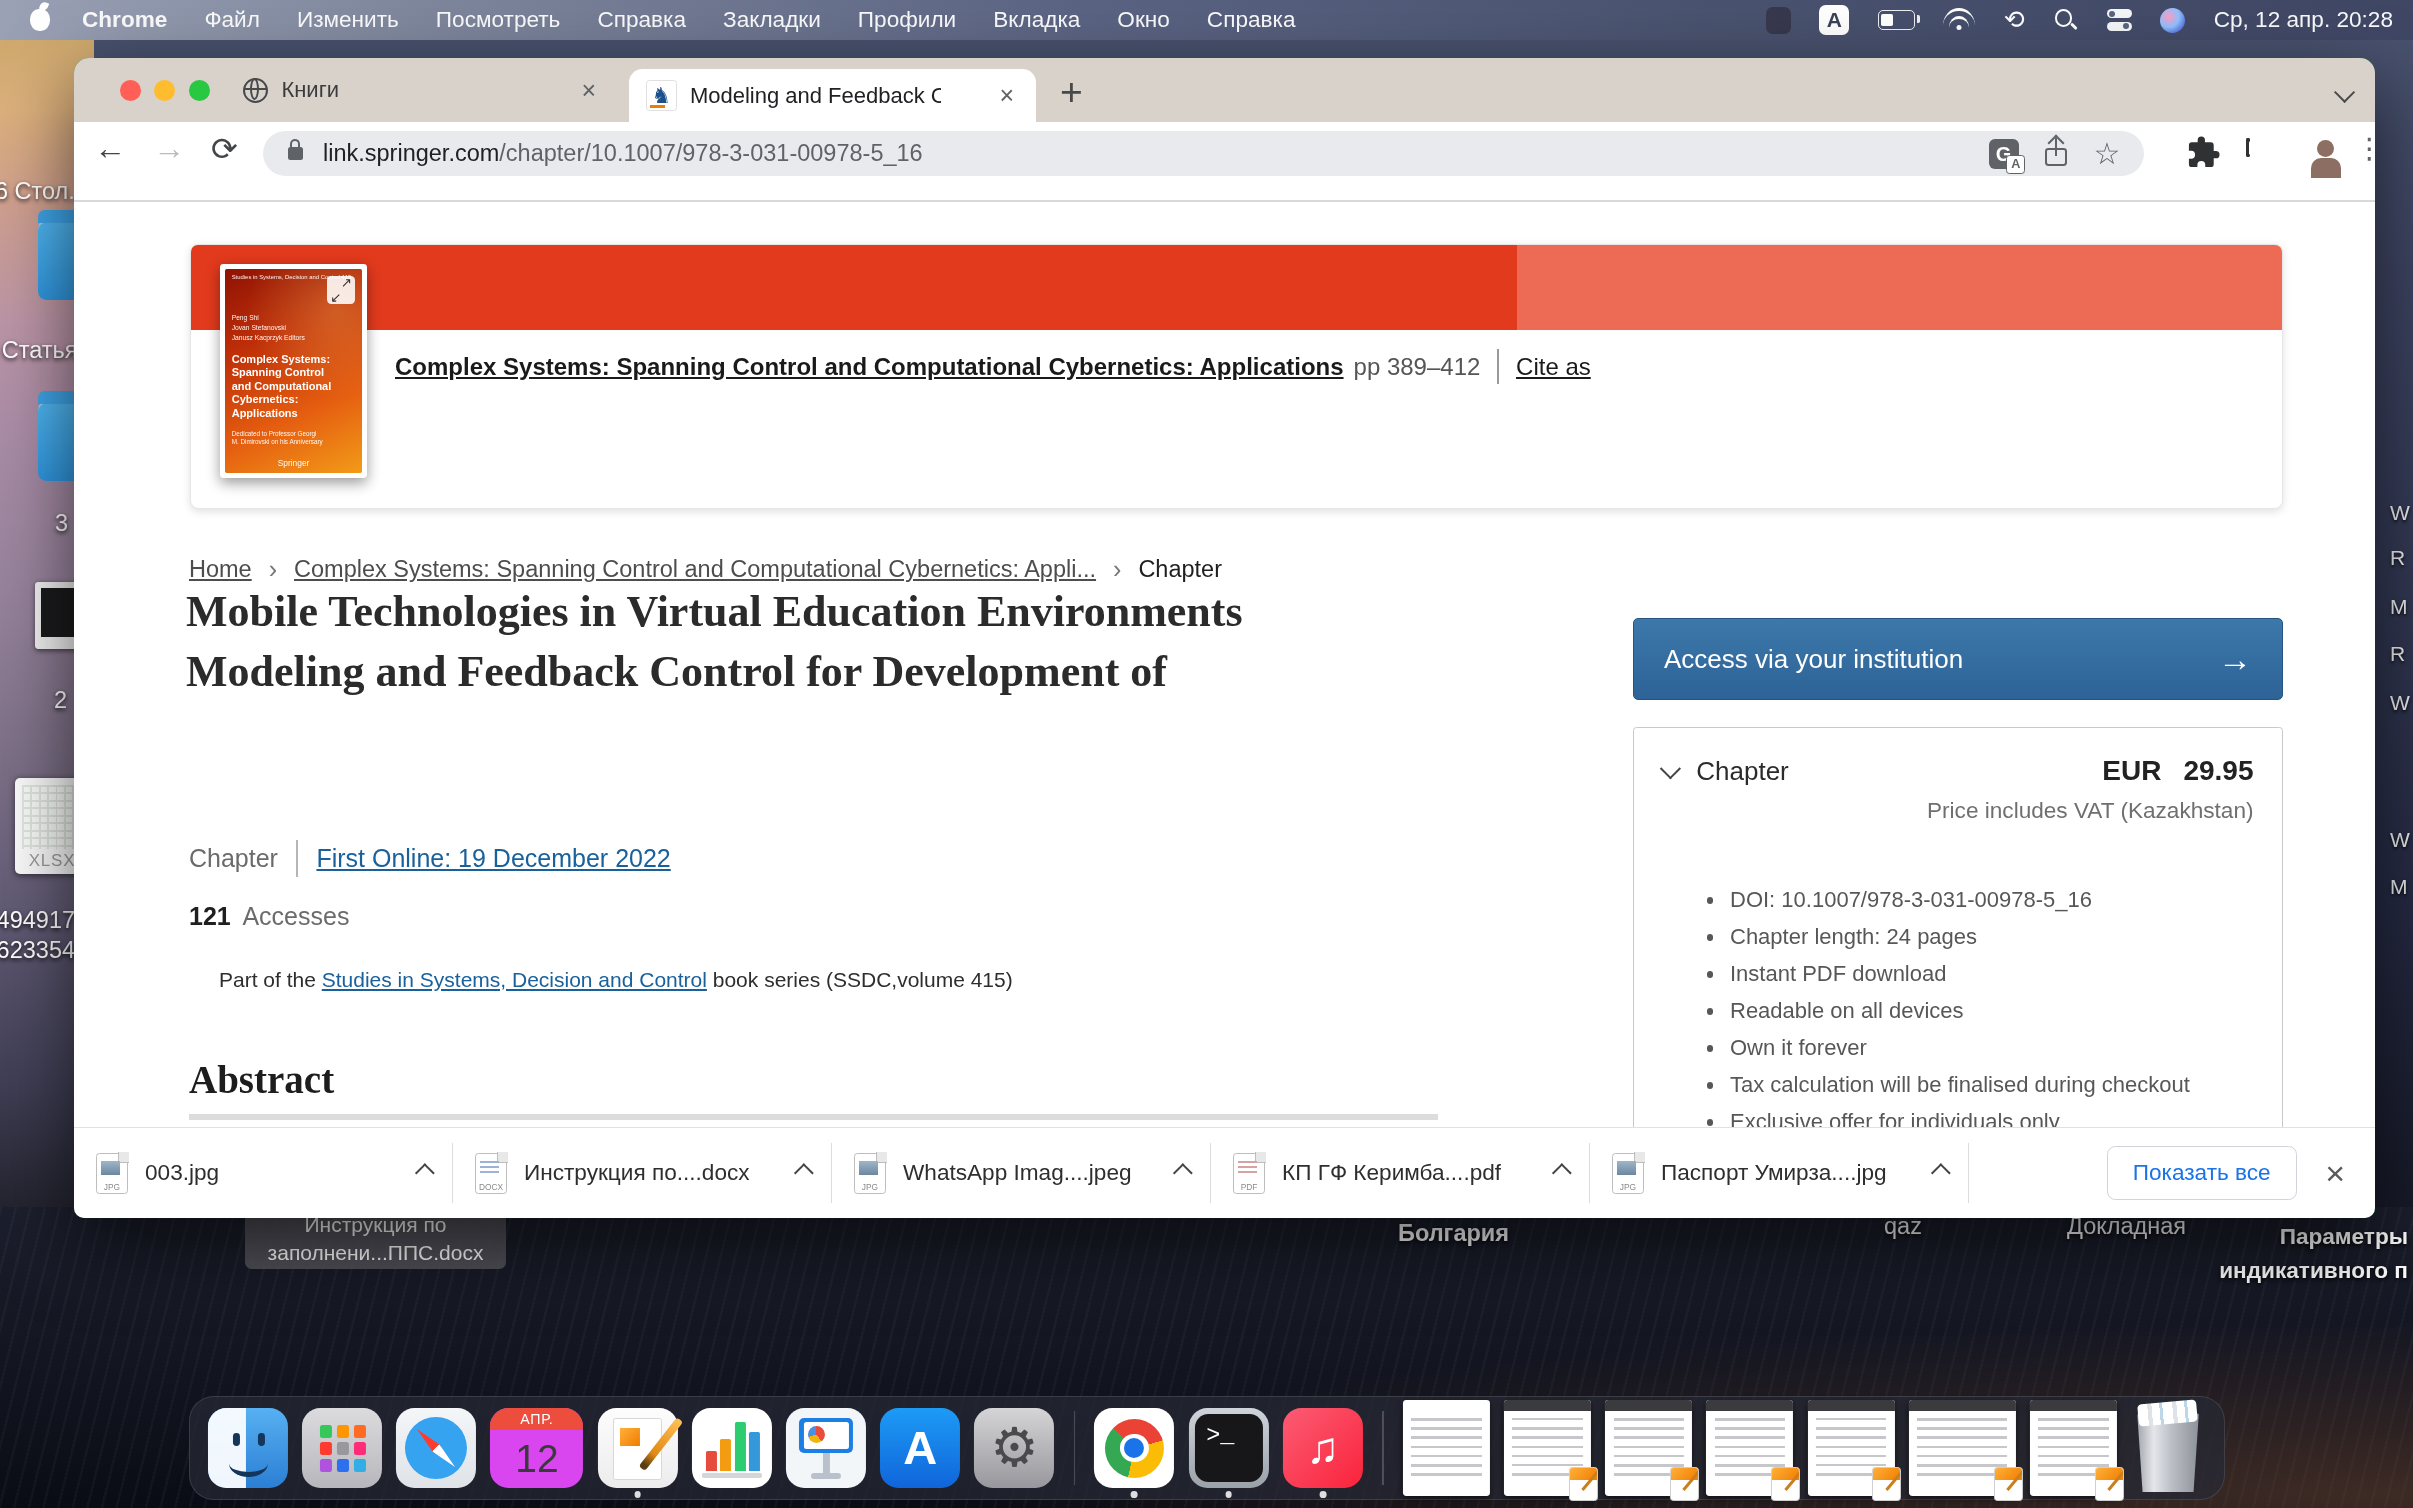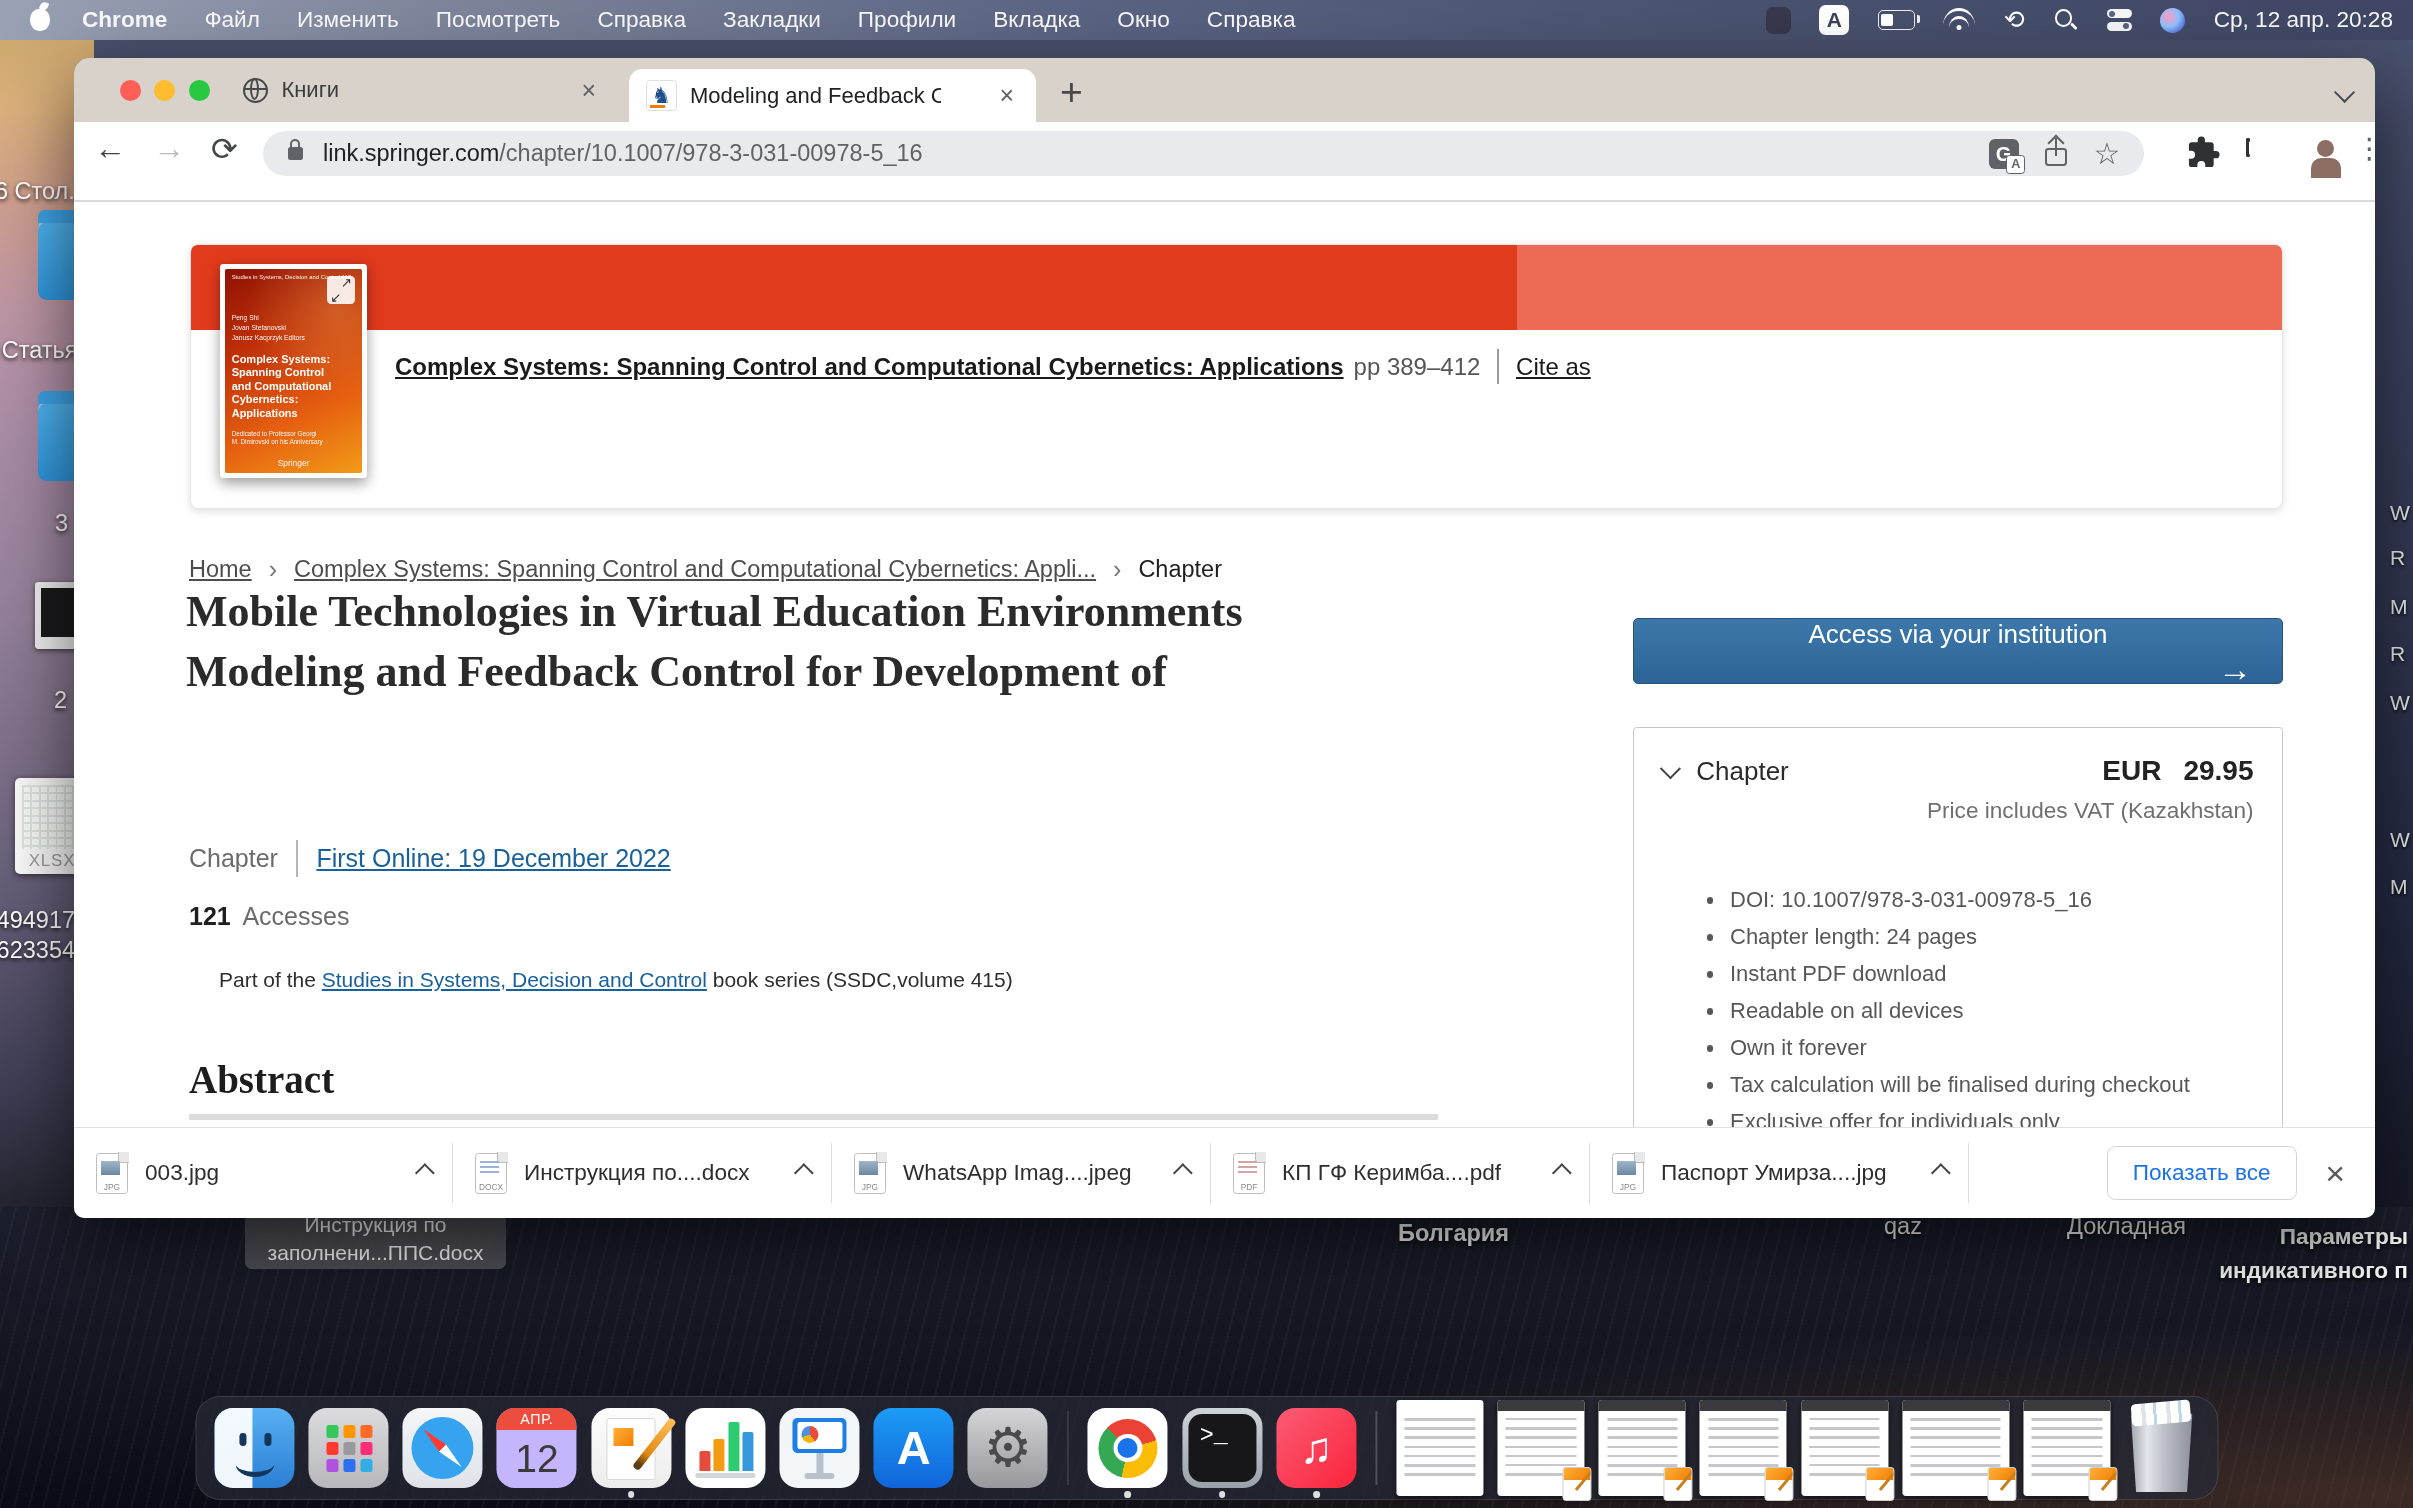--- a/index.html
+++ b/index.html
@@ -142,23 +142,23 @@
   .metarow{position:absolute;left:115px;top:655px;font-size:25px;color:#6b6b6b;display:flex;align-items:center;}
   .metarow .vbar{width:1.7px;height:37px;background:#b5b5b5;margin:0 18.4px;}
   .metarow a{color:#19619c;text-decoration:underline;}
   .accesses{position:absolute;left:115px;top:717px;font-size:25px;color:#6b6b6b;}
   .accesses b{color:#1f1f1f;margin-right:11.7px;}
   .seriesline{position:absolute;left:115px;top:783px;font-size:21px;color:#2e2e2e;margin-left:30px;}
   .seriesline a{color:#19619c;text-decoration:underline;}
   .abstract-h{position:absolute;left:115px;top:872px;font-family:"Liberation Serif",serif;font-size:39px;font-weight:bold;color:#1d1d1d;}
   .bottomline{position:absolute;left:115px;top:929px;width:1249px;height:5.9px;background:#dcdcdc;}
   
-  .access-btn{position:absolute;left:1559px;top:433px;width:650px;height:66px;border-radius:5px;
+  .access-btn{position:absolute;left:1559px;top:433px;width:650px;height:82px;border-radius:5px;
     background:linear-gradient(180deg,#3d78ab,#2d6396);border:1.7px solid #26547f;box-sizing:border-box;
-    color:#fff;font-size:26px;display:flex;align-items:center;padding:0 30px;flex-direction:column;}
+    color:#fff;font-size:26px;display:flex;align-items:center;padding:0 30px;}
   .access-btn .arr{margin-left:auto;font-size:34px;}
   .buycard{position:absolute;left:1559px;top:542px;width:650px;height:503px;background:#fff;border:1.7px solid #c9c9c9;border-radius:3.4px;box-sizing:border-box;}
   .buycard .row1{position:absolute;left:28.5px;top:27px;right:28.5px;display:flex;align-items:center;font-size:26px;color:#2b2b2b;}
   .chev-down{width:13.4px;height:13.4px;border-left:2.5px solid #444;border-bottom:2.5px solid #444;transform:rotate(-45deg);margin-right:18.4px;margin-top:-5px;}
   .price{margin-left:auto;font-weight:bold;font-size:28px;color:#222;}
   .price .cur{margin-right:22px;}
   .vat{position:absolute;right:28.5px;top:70px;font-size:22.6px;color:#6f6f6f;}
   .bullets{position:absolute;left:54px;top:141px;right:22px;list-style:none;margin:12px;padding:0;}
   .bullets li{position:relative;font-size:22px;color:#575757;line-height:37px;padding-left:30px;}
   .bullets li::before{content:"";position:absolute;left:6.7px;top:16px;width:6.7px;height:6.7px;border-radius:50%;background:#575757;}
@@ -187,21 +187,21 @@
   .d-finder .eyes{position:absolute;left:25px;top:25px;width:6.7px;height:13.4px;background:#15365c;border-radius:3.4px;box-shadow:25px 0 0 #15365c;}
   .d-finder .smile{position:absolute;left:21px;top:42px;width:39px;height:22px;border-bottom:5px solid #15365c;border-radius:50%;}
   .d-launchpad{background:linear-gradient(180deg,#dcdcdf,#b6b6bc);}
   .d-launchpad .grid{position:absolute;left:17.6px;top:17.6px;width:12.6px;height:12.6px;background:#35c759;border-radius:2.5px;
     box-shadow:17px 0 0 #ff9500,34px 0 0 #ff6b22,0 17px 0 #ff3b30,17px 17px 0 #98989d,34px 17px 0 #ff2d78,0 34px 0 #af52de,17px 34px 0 #2c6fef,34px 34px 0 #32ade6;}
   .d-safari{background:linear-gradient(180deg,#f4f6f8,#dfe3e8);}
   .d-safari .dial{position:absolute;left:9.2px;top:9.2px;width:62px;height:62px;border-radius:50%;
     background:radial-gradient(circle,#dff0fc 0 10%,#36a3f0 11% 100%);}
   .d-safari .needle{position:absolute;left:35px;top:13.4px;width:10px;height:54px;
     background:linear-gradient(180deg,#ff3b30 50%,#fff 50%);clip-path:polygon(50% 0,100% 50%,50% 100%,0 50%);transform:rotate(-45deg);}
-  .d-cal{background:#c4b5fd;overflow:hidden;}
+  .d-cal{background:#d946ef;overflow:hidden;padding-left:13px;}
   .d-cal .mon{position:absolute;top:0;left:0;right:0;height:22px;background:#ec4d3c;color:#fff;font-size:14.2px;text-align:center;line-height:22px;letter-spacing:0.8px;}
   .d-cal .day{position:absolute;top:22px;left:0;right:0;bottom:0;display:flex;align-items:center;justify-content:center;font-size:39px;color:#3a3a3c;font-weight:300;}
   .d-pages{background:linear-gradient(180deg,#fdfdfd,#ececec);}
   .d-pages .sheet{position:absolute;left:15px;top:10px;width:47px;height:60px;background:#fff;border:0.8px solid #d8d8d8;border-radius:2.5px;}
   .d-pages .img{position:absolute;left:22px;top:20px;width:20px;height:18.4px;background:linear-gradient(135deg,#ffb03a,#f07d00);}
   .d-pages .pen{position:absolute;right:13.4px;top:5px;width:7.5px;height:62px;background:linear-gradient(180deg,#ffc056,#e08914 70%,#5a3c12 92%);transform:rotate(38deg);border-radius:3.4px;}
   .d-numbers{background:#fff;}
   .d-numbers i{position:absolute;bottom:17px;width:11px;border-radius:1.7px 1.7px 0 0;}
   .d-numbers i:nth-child(1){left:14.2px;height:20px;background:#e64c3c;}
   .d-numbers i:nth-child(2){left:28.5px;height:32px;background:#f39c12;}

